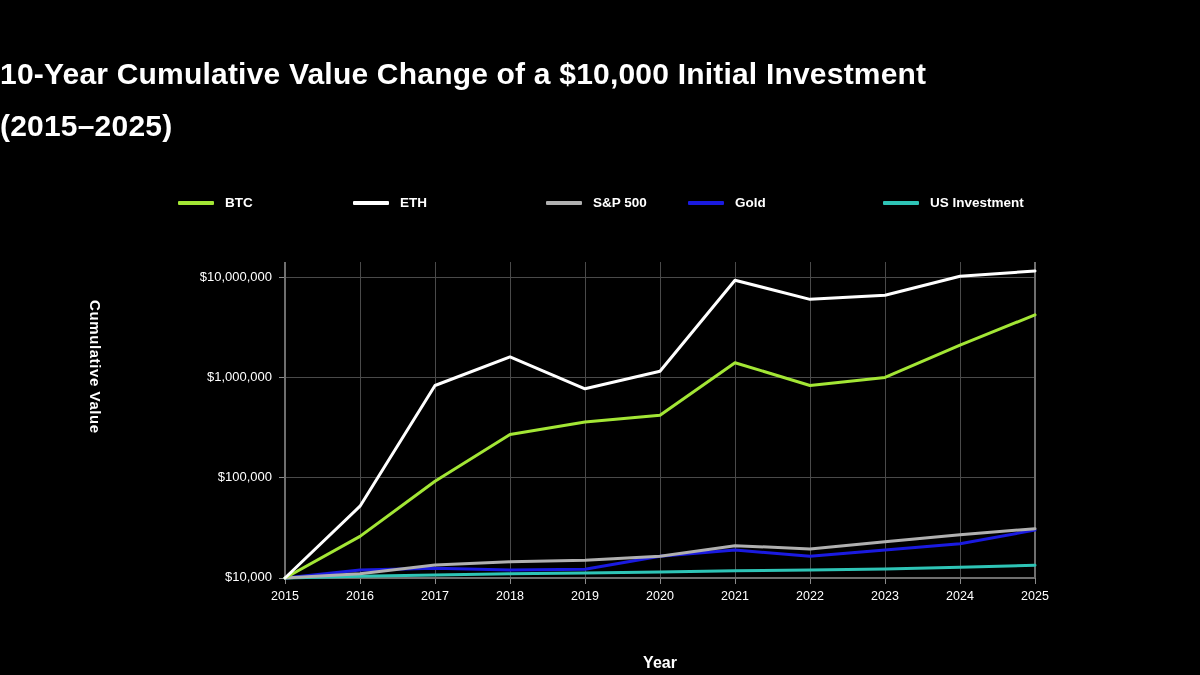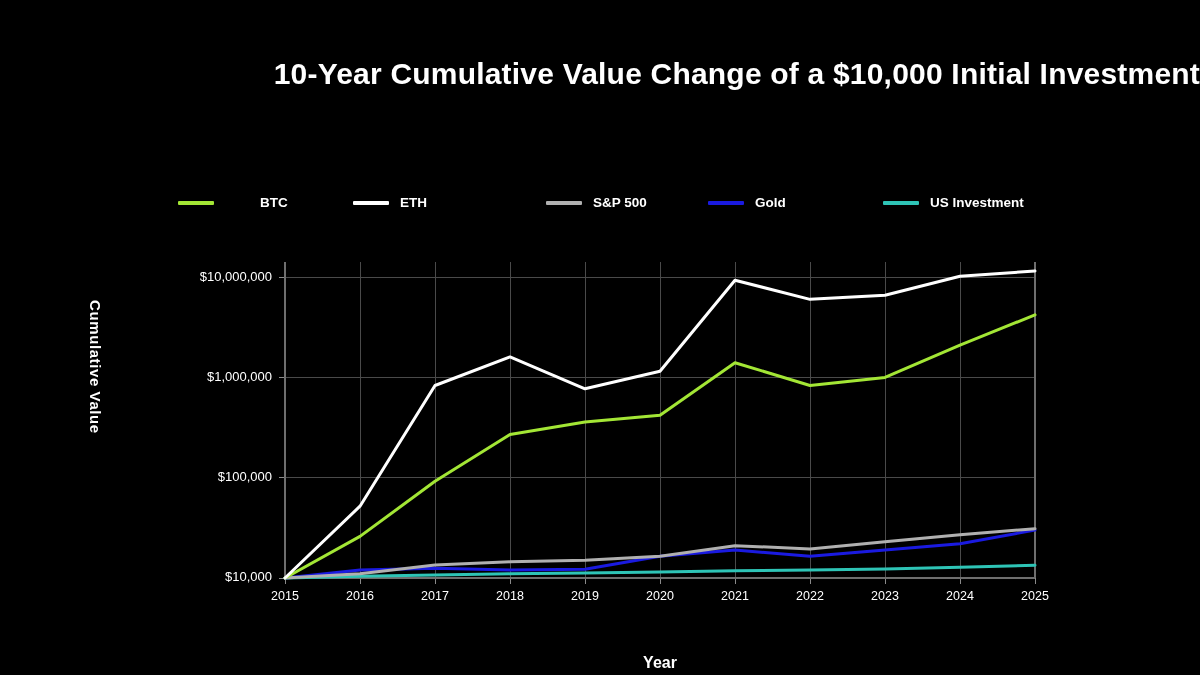--- a/index.html
+++ b/index.html
@@ -22,21 +22,21 @@
     height: 675px;
     background: #000000;
   }
 
   
   .title-block {
     position: absolute;
     left: 0;
     top: 48px;
     width: 1200px;
-    text-align: right;
+    text-align: left;
   }
   .title-line {
     font-size: 30px;
     font-weight: bold;
     letter-spacing: 0.2px;
     line-height: 52px;
     color: #ffffff;
     white-space: nowrap;
   }
 
@@ -141,36 +141,37 @@
     stroke-linecap: round;
   }
 </style>
 </head>
 <body>
 
 <div id="root">
 
   <div class="title-block">
     <div class="title-line">10-Year Cumulative Value Change of a $10,000 Initial Investment</div>
+    <div class="title-line">(2015–2025)</div>
   </div>
 
   <div class="legend" id="legend">
-      <div class="legend-item" style="left: 0px; gap: 35px;">
+      <div class="legend-item" style="left: 0px;">
         <span class="legend-swatch" style="background: rgb(163, 230, 53);"></span>
         <span class="legend-label">BTC</span>
       </div>
       <div class="legend-item" style="left: 175px; justify-content: space-between;">
         <span class="legend-swatch" style="background: rgb(255, 255, 255);"></span>
         <span class="legend-label">ETH</span>
       </div>
       <div class="legend-item" style="left: 368px;">
         <span class="legend-swatch" style="background: rgb(176, 176, 176);"></span>
         <span class="legend-label">S&amp;P 500</span>
       </div>
-      <div class="legend-item" style="left: 530px;">
+      <div class="legend-item" style="left: 510px;">
         <span class="legend-swatch" style="background: rgb(26, 26, 224);"></span>
         <span class="legend-label">Gold</span>
       </div>
       <div class="legend-item" style="left: 705px;">
         <span class="legend-swatch" style="background: rgb(46, 196, 182);"></span>
         <span class="legend-label">US Investment</span>
       </div>
     </div>
 
   <div class="y-axis-title">Cumulative Value</div>

